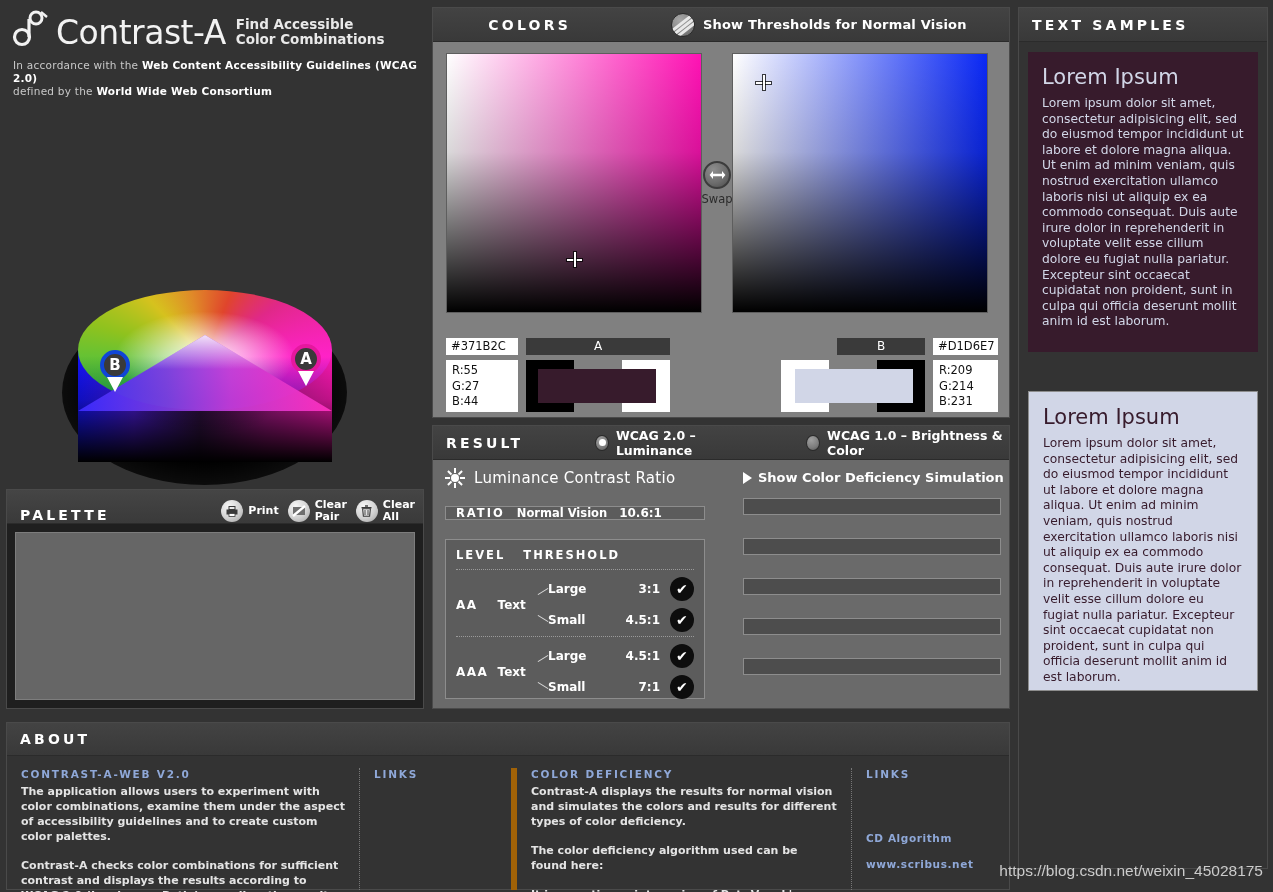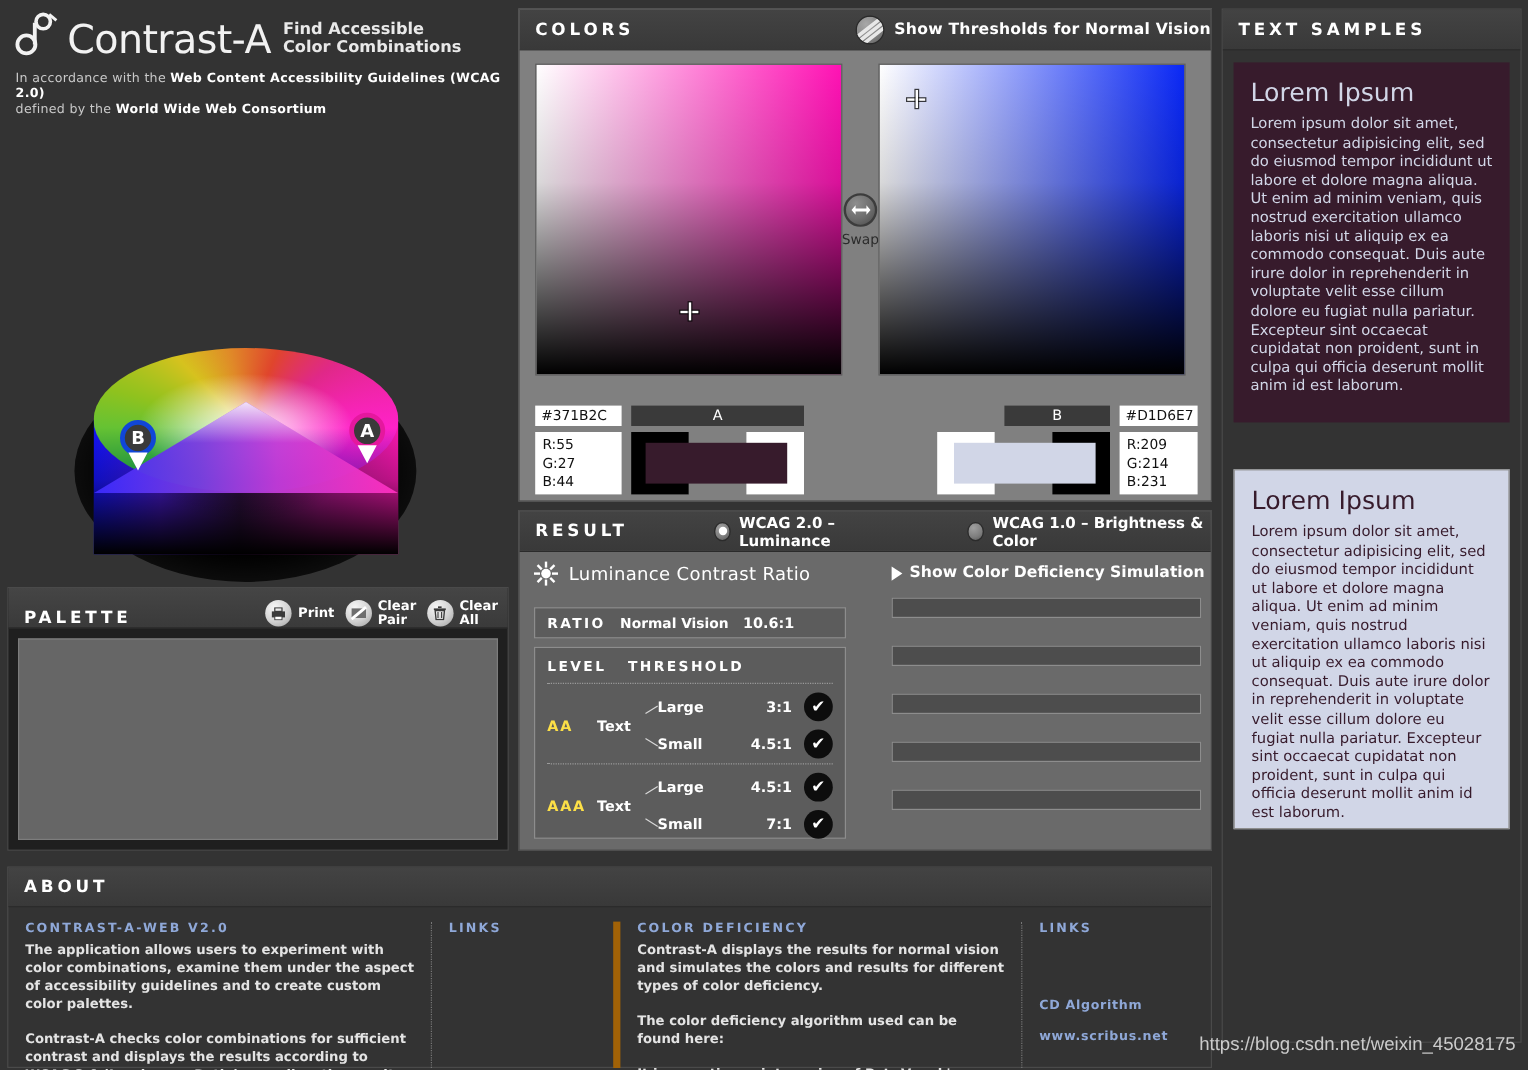--- a/index.html
+++ b/index.html
@@ -120,21 +120,21 @@
     display: flex; align-items: center; justify-content: center;
     color: #3a3a3a; font-size: 12px; line-height: 1;
   }
   .tool-lbl { color: #ffffff; font-size: 11px; font-weight: bold; line-height: 12px; }
   #palette-area { position: absolute; left: 8px; top: 42px; width: 400px; height: 168px;
                   background: #666666; border: 1px solid #7d7d7d; }
 
   
   #colors { position: absolute; left: 432px; top: 7px; width: 578px; height: 411px;
             background: #808080; border: 1px solid #4a4a4a; }
-  #colors .panel-head { justify-content: space-between; gap: 25px; }
+  #colors .panel-head { justify-content: center; gap: 25px; }
   #thresholds-toggle { display: flex; align-items: center; gap: 8px; margin-left: 75px; cursor: pointer; }
   #thresh-ico {
     width: 24px; height: 24px; border-radius: 50%;
     background: radial-gradient(circle at 35% 28%, #a8a8a8 0%, #8a8a8a 50%, #5c5c5c 100%);
     border: 1px solid #2a2a2a; position: relative; overflow: hidden;
   }
   #thresh-ico i {
     position: absolute; left: -4px; width: 32px; height: 3px; background: #e8e8e8;
     transform: rotate(-38deg); border-radius: 2px;
   }
@@ -244,37 +244,37 @@
   #sun-ico .ray:before, #sun-ico .ray:after {
     content:""; position: absolute; left: 0; width: 2px; height: 5px; background: #ffffff;
   }
   #sun-ico .ray:before { top: 0; } #sun-ico .ray:after { bottom: 0; }
   #lcr-lbl { color: #ffffff; font-size: 15px; margin-left: 9px; letter-spacing: 0.3px; }
   #cds-toggle { position: absolute; left: 310px; top: 44px; display: flex; align-items: center; gap: 6px; cursor: pointer; }
   #cds-arrow { width: 0; height: 0; border-top: 6px solid transparent; border-bottom: 6px solid transparent; border-left: 9px solid #ffffff; }
   #cds-lbl { color: #ffffff; font-size: 13px; font-weight: bold; }
 
   #ratio-box {
-    position: absolute; left: 12px; top: 80px; width: 260px; height: 26px;
+    position: absolute; left: 12px; top: 80px; width: 260px; height: 14px;
     background: #5c5c5c; border: 1px solid #8d8d8d;
     display: flex; align-items: center; padding-left: 10px; gap: 12px;
   }
   #ratio-kw { color: #ffffff; font-size: 11.5px; font-weight: bold; letter-spacing: 2px; }
   #ratio-cond { color: #ffffff; font-size: 11.5px; font-weight: bold; }
   #ratio-val { color: #ffffff; font-size: 12px; font-weight: bold; }
 
   #levels-box {
     position: absolute; left: 12px; top: 113px; width: 260px; height: 160px;
     background: #5c5c5c; border: 1px solid #8d8d8d; padding: 8px 10px 0 10px;
   }
   #lv-head { display: flex; gap: 18px; color: #ffffff; font-size: 11.5px;
              font-weight: bold; letter-spacing: 2px; padding-bottom: 7px; }
   .lv-sep { border-top: 1px dotted #9a9a9a; margin: 0 0 3px 0; }
   .lv-group { display: flex; align-items: center; height: 63px; }
-  .lv-name { width: 42px; color: #fde047; font-size: 12px; font-weight: bold; letter-spacing: 1.5px; }
+  .lv-name { width: 42px; color: #ffffff; font-size: 12px; font-weight: bold; letter-spacing: 1.5px; }
   .lv-text { width: 40px; color: #ffffff; font-size: 12px; font-weight: bold; }
   .lv-rows { flex: 1; }
   .lv-row { display: flex; align-items: center; height: 31px; }
   .lv-size { width: 52px; color: #ffffff; font-size: 12px; font-weight: bold; }
   .lv-th { width: 60px; color: #ffffff; font-size: 12px; font-weight: bold; text-align: right; }
   .lv-chk { width: 24px; height: 24px; border-radius: 50%; background: #0d0d0d;
             margin-left: 10px; display: flex; align-items: center; justify-content: center;
             color: #ffffff; font-size: 14px; line-height: 1; }
   .lv-brace { width: 11px; height: 52px; position: relative; }
   .lv-brace:before, .lv-brace:after {

